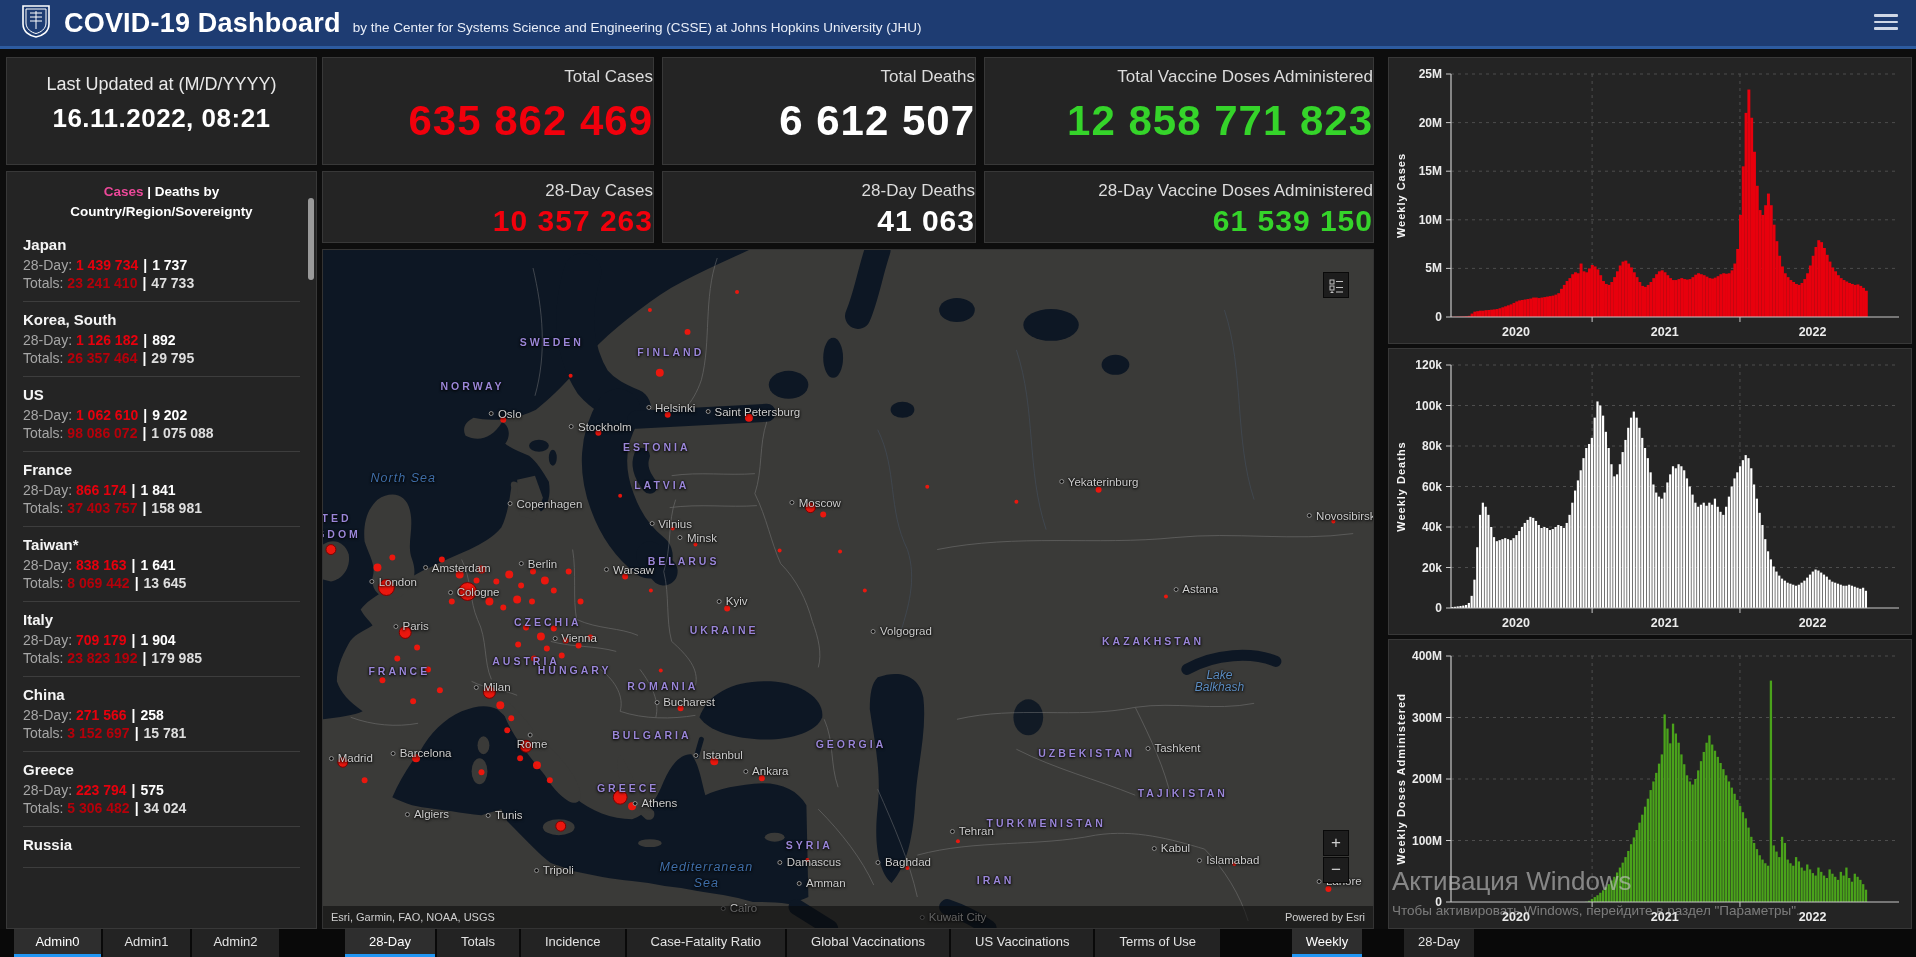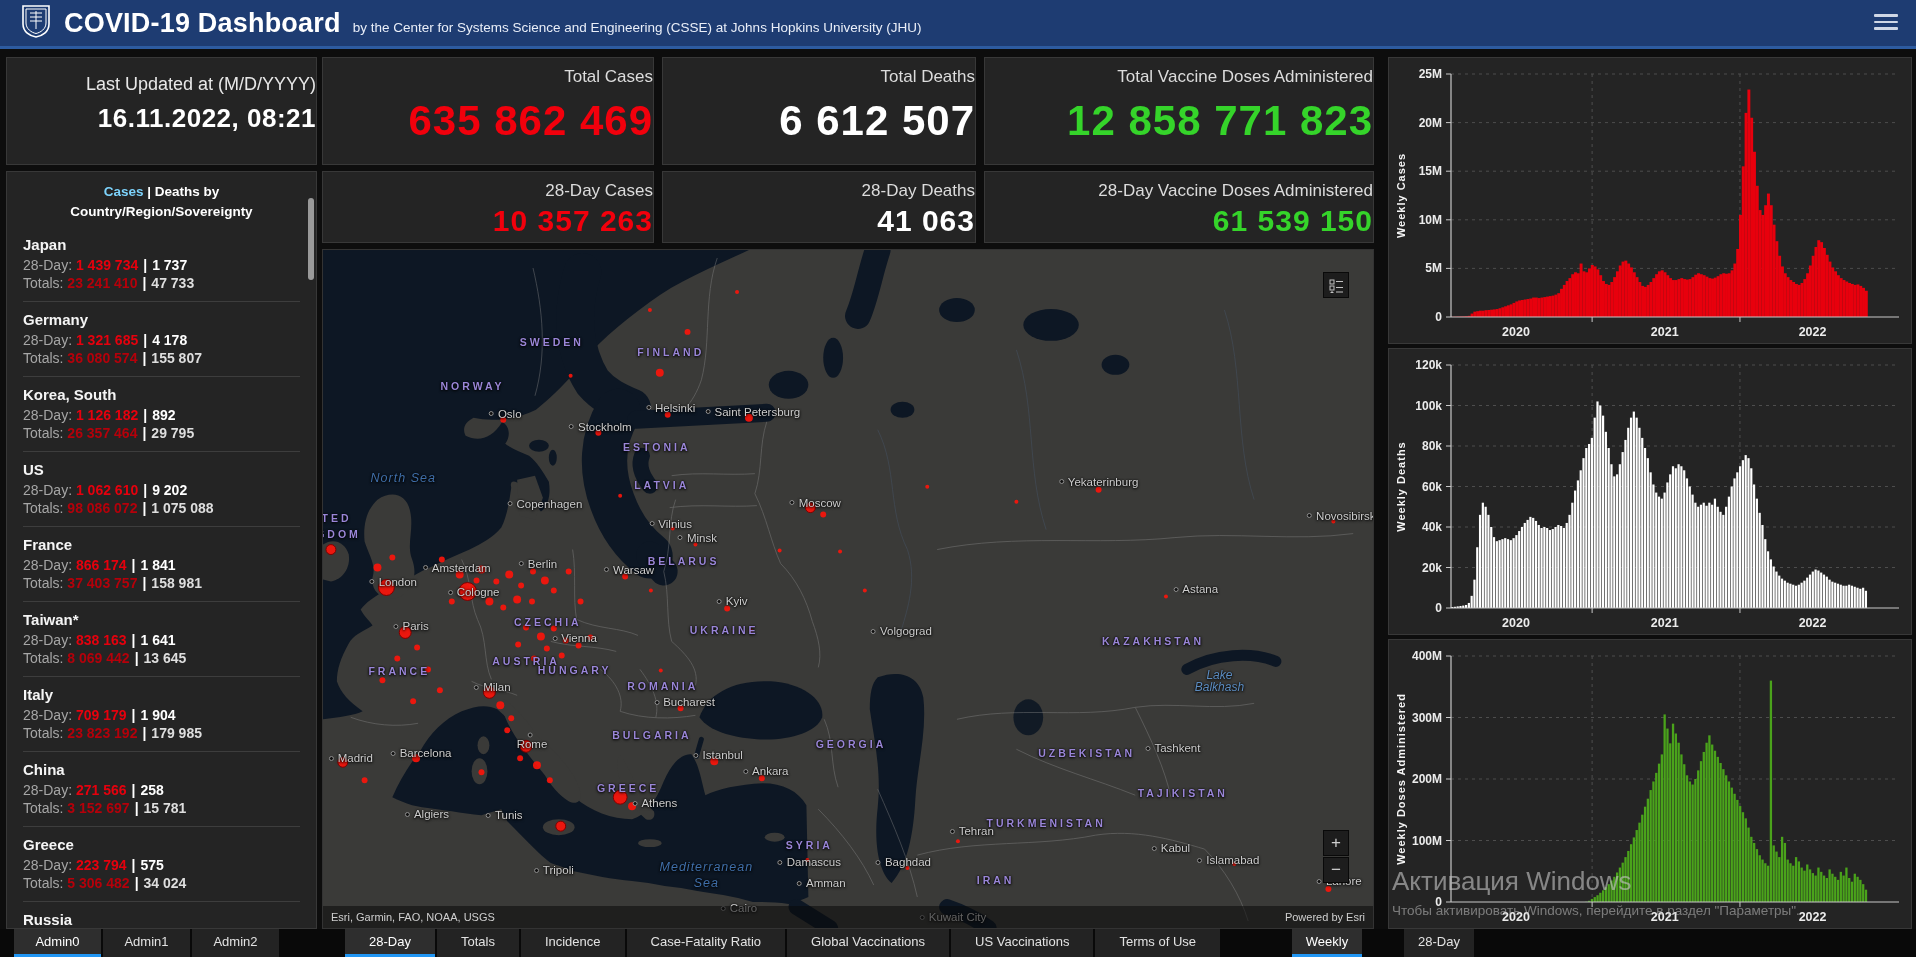--- a/index.html
+++ b/index.html
@@ -13,28 +13,28 @@
   .hdr .logo{margin-left:22px;flex:0 0 auto;}
   .hdr-title{margin-left:14px;font-size:27px;font-weight:600;color:#fff;letter-spacing:.2px;white-space:nowrap;}
   .hdr-sub{margin-left:12px;margin-top:9px;font-size:13.5px;color:#e9eef8;white-space:nowrap;}
   .burger{position:absolute;right:18px;top:14px;width:24px;height:18px;cursor:pointer;}
   .burger i{display:block;height:2.5px;background:#cfd7e6;margin-bottom:4px;border-radius:1px;}
 
   
   .card{position:absolute;background:#242424;border:1px solid #383838;}
 
   
-  .lu{left:6px;top:57px;width:311px;height:108px;text-align:right;padding-top:16px;}
+  .lu{left:6px;top:57px;width:311px;height:108px;text-align:center;padding-top:16px;}
   .lu-label{font-size:18px;color:#e8e8e8;}
   .lu-value{font-size:26px;font-weight:bold;color:#fff;margin-top:8px;letter-spacing:.5px;}
 
   
   .cl{left:6px;top:171px;width:311px;height:758px;overflow:hidden;padding:0 16px;}
   .cl-head{padding-top:10px;text-align:center;font-size:13.5px;font-weight:bold;color:#fff;line-height:1.45;}
-  .cl-head .red{color:#7dd3fc;}
+  .cl-head .red{color:#ec4899;}
   .cl-rows{margin-top:6px;}
   .c-row{padding:9px 0 10px 0;border-bottom:1px solid #3d3d3d;cursor:pointer;}
   .c-name{font-size:15px;font-weight:bold;color:#f5f5f5;margin-bottom:4px;}
   .c-line{font-size:14px;margin-top:2px;white-space:nowrap;}
   .c-lbl{color:#a6a6a6;}
   .c-red{color:#e6000d;font-weight:bold;}
   .c-dimred{color:#b5000a;font-weight:bold;}
   .c-pipe{color:#fff;font-weight:bold;margin:0 5px;}
   .c-white{color:#fff;font-weight:bold;}
   .c-dimwhite{color:#dedede;font-weight:bold;}
@@ -119,25 +119,20 @@
   <div class="card cl">
     <div class="cl-head">
       <div><span class="red">Cases</span>&nbsp;<span>|</span>&nbsp;<span>Deaths by</span></div>
       <div>Country/Region/Sovereignty</div>
     </div>
     <div class="cl-rows">
         <div class="c-row">
           <div class="c-name">Japan</div>
           <div class="c-line"><span class="c-lbl">28-Day: </span><span class="c-red">1 439 734</span><span class="c-pipe">|</span><span class="c-white">1 737</span></div>
           <div class="c-line"><span class="c-lbl">Totals: </span><span class="c-dimred">23 241 410</span><span class="c-pipe">|</span><span class="c-dimwhite">47 733</span></div>
-        </div>
-        <div class="c-row">
-          <div class="c-name">Germany</div>
-          <div class="c-line"><span class="c-lbl">28-Day: </span><span class="c-red">1 321 685</span><span class="c-pipe">|</span><span class="c-white">4 178</span></div>
-          <div class="c-line"><span class="c-lbl">Totals: </span><span class="c-dimred">36 080 574</span><span class="c-pipe">|</span><span class="c-dimwhite">155 807</span></div>
         </div>
         <div class="c-row">
           <div class="c-name">Korea, South</div>
           <div class="c-line"><span class="c-lbl">28-Day: </span><span class="c-red">1 126 182</span><span class="c-pipe">|</span><span class="c-white">892</span></div>
           <div class="c-line"><span class="c-lbl">Totals: </span><span class="c-dimred">26 357 464</span><span class="c-pipe">|</span><span class="c-dimwhite">29 795</span></div>
         </div>
         <div class="c-row">
           <div class="c-name">US</div>
           <div class="c-line"><span class="c-lbl">28-Day: </span><span class="c-red">1 062 610</span><span class="c-pipe">|</span><span class="c-white">9 202</span></div>
           <div class="c-line"><span class="c-lbl">Totals: </span><span class="c-dimred">98 086 072</span><span class="c-pipe">|</span><span class="c-dimwhite">1 075 088</span></div>

